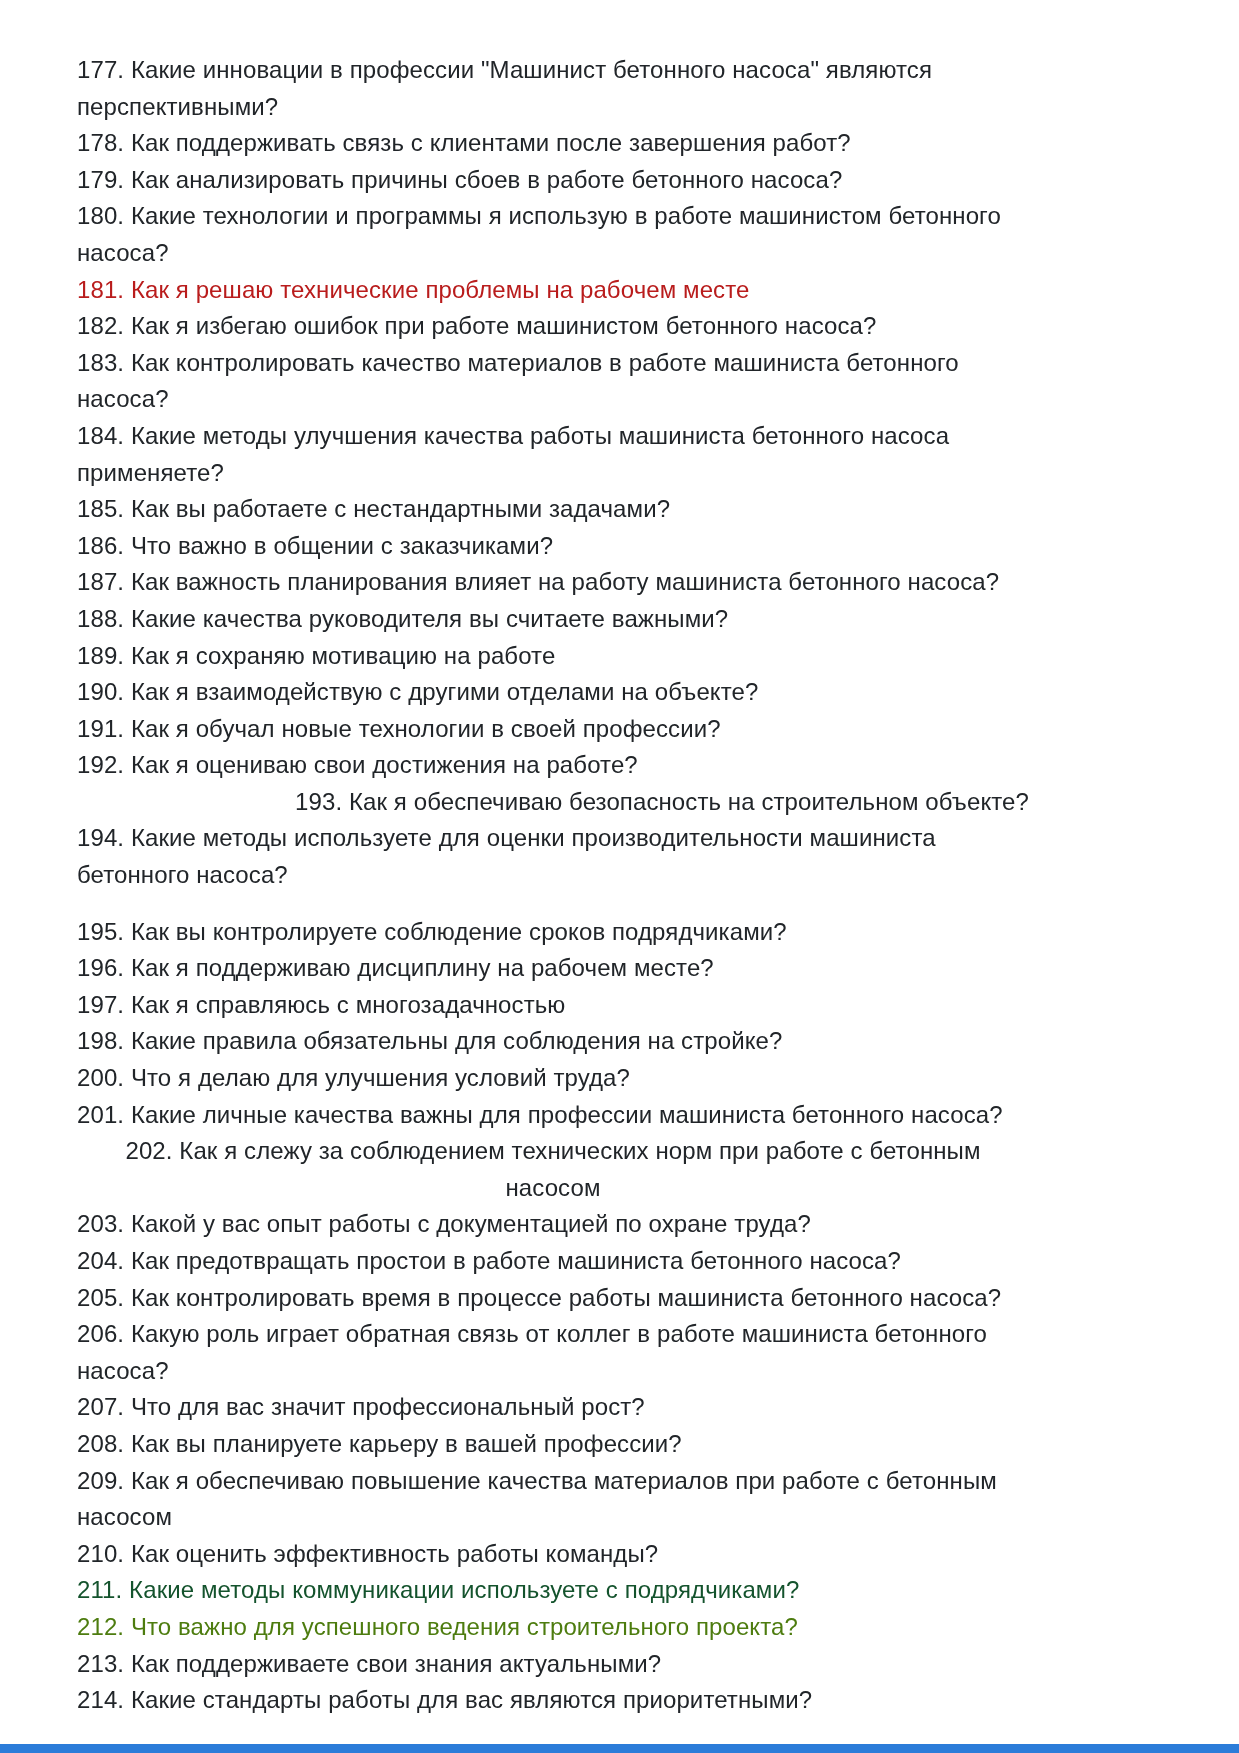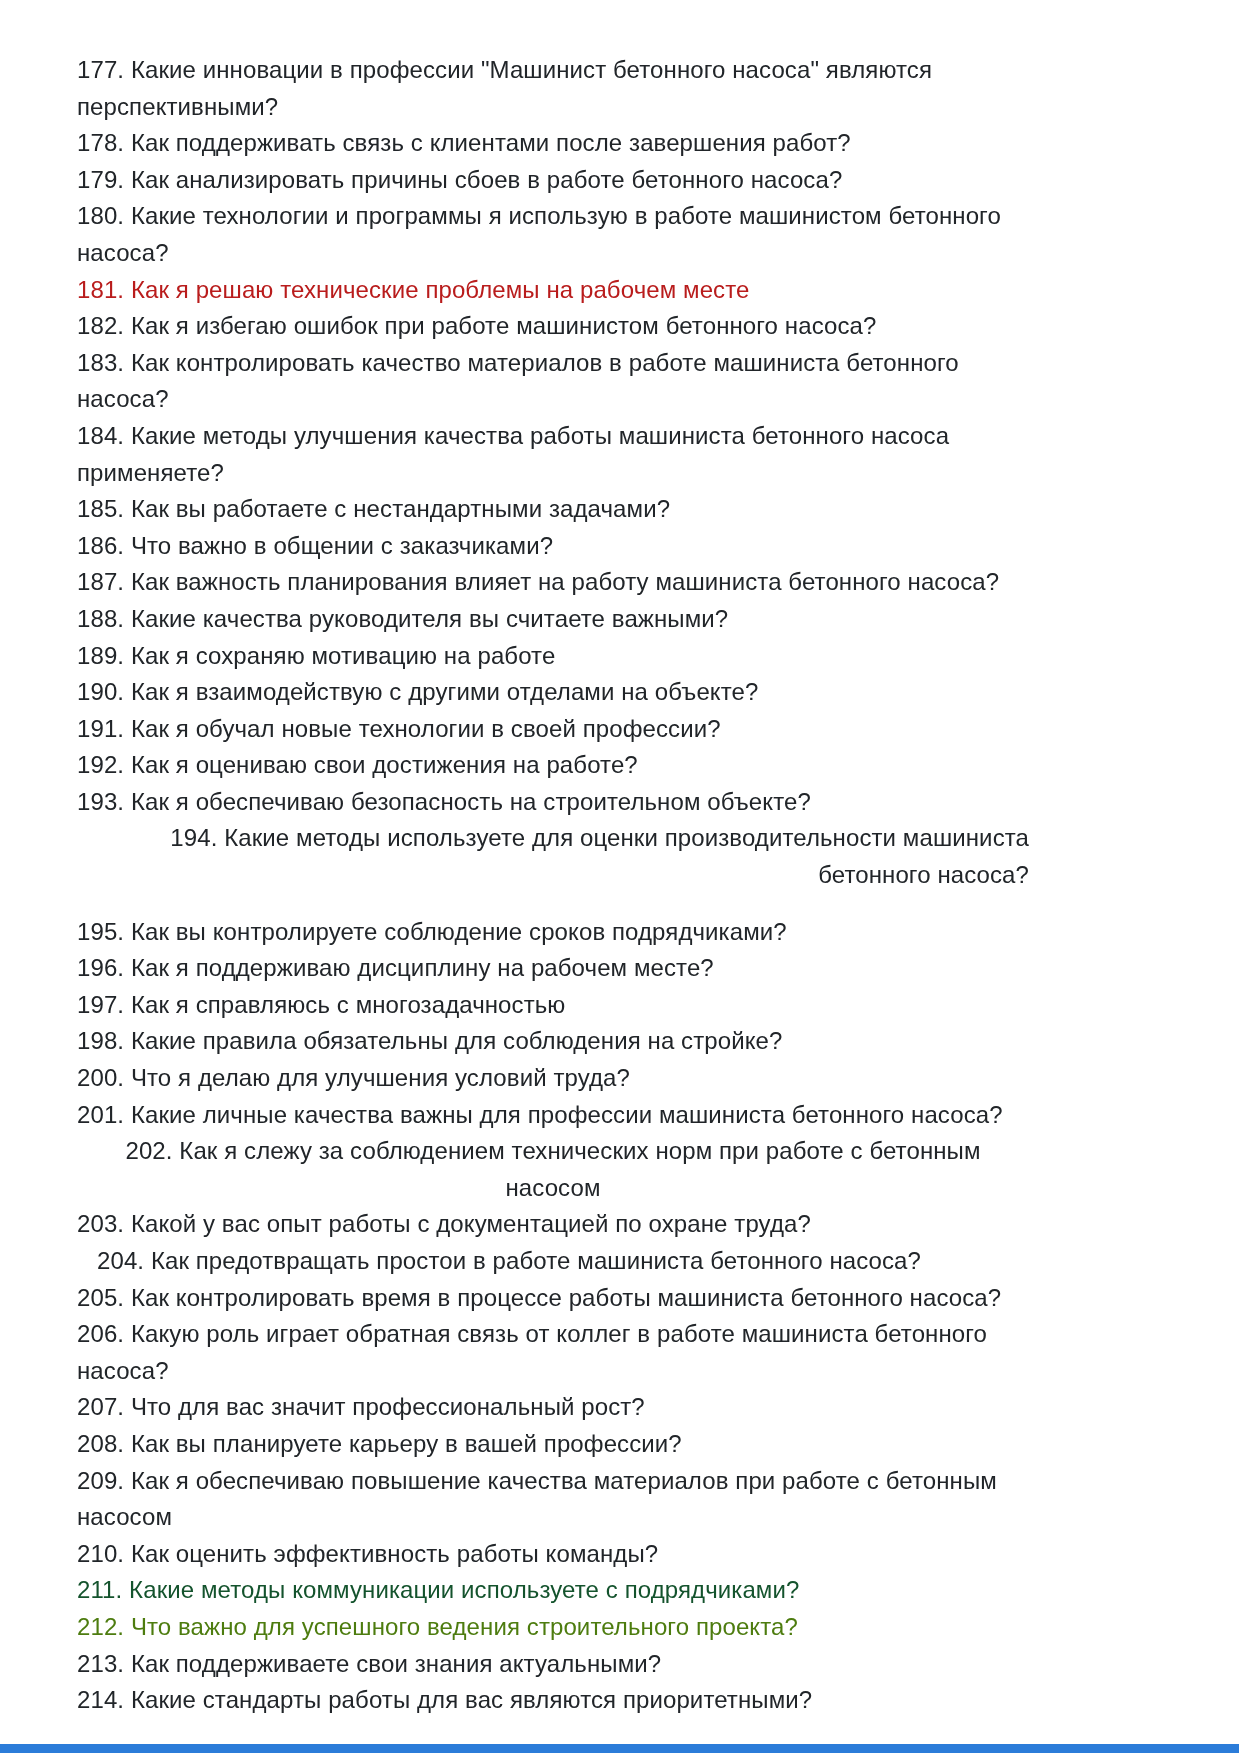--- a/index.html
+++ b/index.html
@@ -53,31 +53,31 @@
       <p class="item" style="color: rgb(33, 37, 41);">183. Как контролировать качество материалов в работе машиниста бетонного насоса?</p>
       <p class="item" style="color: rgb(33, 37, 41);">184. Какие методы улучшения качества работы машиниста бетонного насоса применяете?</p>
       <p class="item" style="color: rgb(33, 37, 41);">185. Как вы работаете с нестандартными задачами?</p>
       <p class="item" style="color: rgb(33, 37, 41);">186. Что важно в общении с заказчиками?</p>
       <p class="item" style="color: rgb(33, 37, 41);">187. Как важность планирования влияет на работу машиниста бетонного насоса?</p>
       <p class="item" style="color: rgb(33, 37, 41);">188. Какие качества руководителя вы считаете важными?</p>
       <p class="item" style="color: rgb(33, 37, 41);">189. Как я сохраняю мотивацию на работе</p>
       <p class="item" style="color: rgb(33, 37, 41);">190. Как я взаимодействую с другими отделами на объекте?</p>
       <p class="item" style="color: rgb(33, 37, 41);">191. Как я обучал новые технологии в своей профессии?</p>
       <p class="item" style="color: rgb(33, 37, 41);">192. Как я оцениваю свои достижения на работе?</p>
-      <p class="item" style="color: rgb(33, 37, 41);">193. Как я обеспечиваю безопасность на строительном объекте?</p>
-      <p class="item" style="color: rgb(33, 37, 41); text-align: right;">194. Какие методы используете для оценки производительности машиниста бетонного насоса?</p>
+      <p class="item" style="color: rgb(33, 37, 41); text-align: right;">193. Как я обеспечиваю безопасность на строительном объекте?</p>
+      <p class="item" style="color: rgb(33, 37, 41);">194. Какие методы используете для оценки производительности машиниста бетонного насоса?</p>
       <p class="item" style="color: rgb(33, 37, 41); margin-top: 20px;">195. Как вы контролируете соблюдение сроков подрядчиками?</p>
       <p class="item" style="color: rgb(33, 37, 41);">196. Как я поддерживаю дисциплину на рабочем месте?</p>
       <p class="item" style="color: rgb(33, 37, 41);">197. Как я справляюсь с многозадачностью</p>
       <p class="item" style="color: rgb(33, 37, 41);">198. Какие правила обязательны для соблюдения на стройке?</p>
       <p class="item" style="color: rgb(33, 37, 41);">200. Что я делаю для улучшения условий труда?</p>
       <p class="item" style="color: rgb(33, 37, 41);">201. Какие личные качества важны для профессии машиниста бетонного насоса?</p>
       <p class="item" style="color: rgb(33, 37, 41); text-align: center;">202. Как я слежу за соблюдением технических норм при работе с бетонным насосом</p>
       <p class="item" style="color: rgb(33, 37, 41);">203. Какой у вас опыт работы с документацией по охране труда?</p>
-      <p class="item" style="color: rgb(33, 37, 41); margin-left: 20px;">204. Как предотвращать простои в работе машиниста бетонного насоса?</p>
+      <p class="item" style="color: rgb(33, 37, 41);">204. Как предотвращать простои в работе машиниста бетонного насоса?</p>
       <p class="item" style="color: rgb(33, 37, 41);">205. Как контролировать время в процессе работы машиниста бетонного насоса?</p>
       <p class="item" style="color: rgb(33, 37, 41);">206. Какую роль играет обратная связь от коллег в работе машиниста бетонного насоса?</p>
       <p class="item" style="color: rgb(33, 37, 41);">207. Что для вас значит профессиональный рост?</p>
       <p class="item" style="color: rgb(33, 37, 41);">208. Как вы планируете карьеру в вашей профессии?</p>
       <p class="item" style="color: rgb(33, 37, 41);">209. Как я обеспечиваю повышение качества материалов при работе с бетонным насосом</p>
       <p class="item" style="color: rgb(33, 37, 41);">210. Как оценить эффективность работы команды?</p>
       <p class="item" style="color: #14532d;">211. Какие методы коммуникации используете с подрядчиками?</p>
       <p class="item" style="color: #4d7c0f;">212. Что важно для успешного ведения строительного проекта?</p>
       <p class="item" style="color: rgb(33, 37, 41);">213. Как поддерживаете свои знания актуальными?</p>
       <p class="item" style="color: rgb(33, 37, 41);">214. Какие стандарты работы для вас являются приоритетными?</p>

